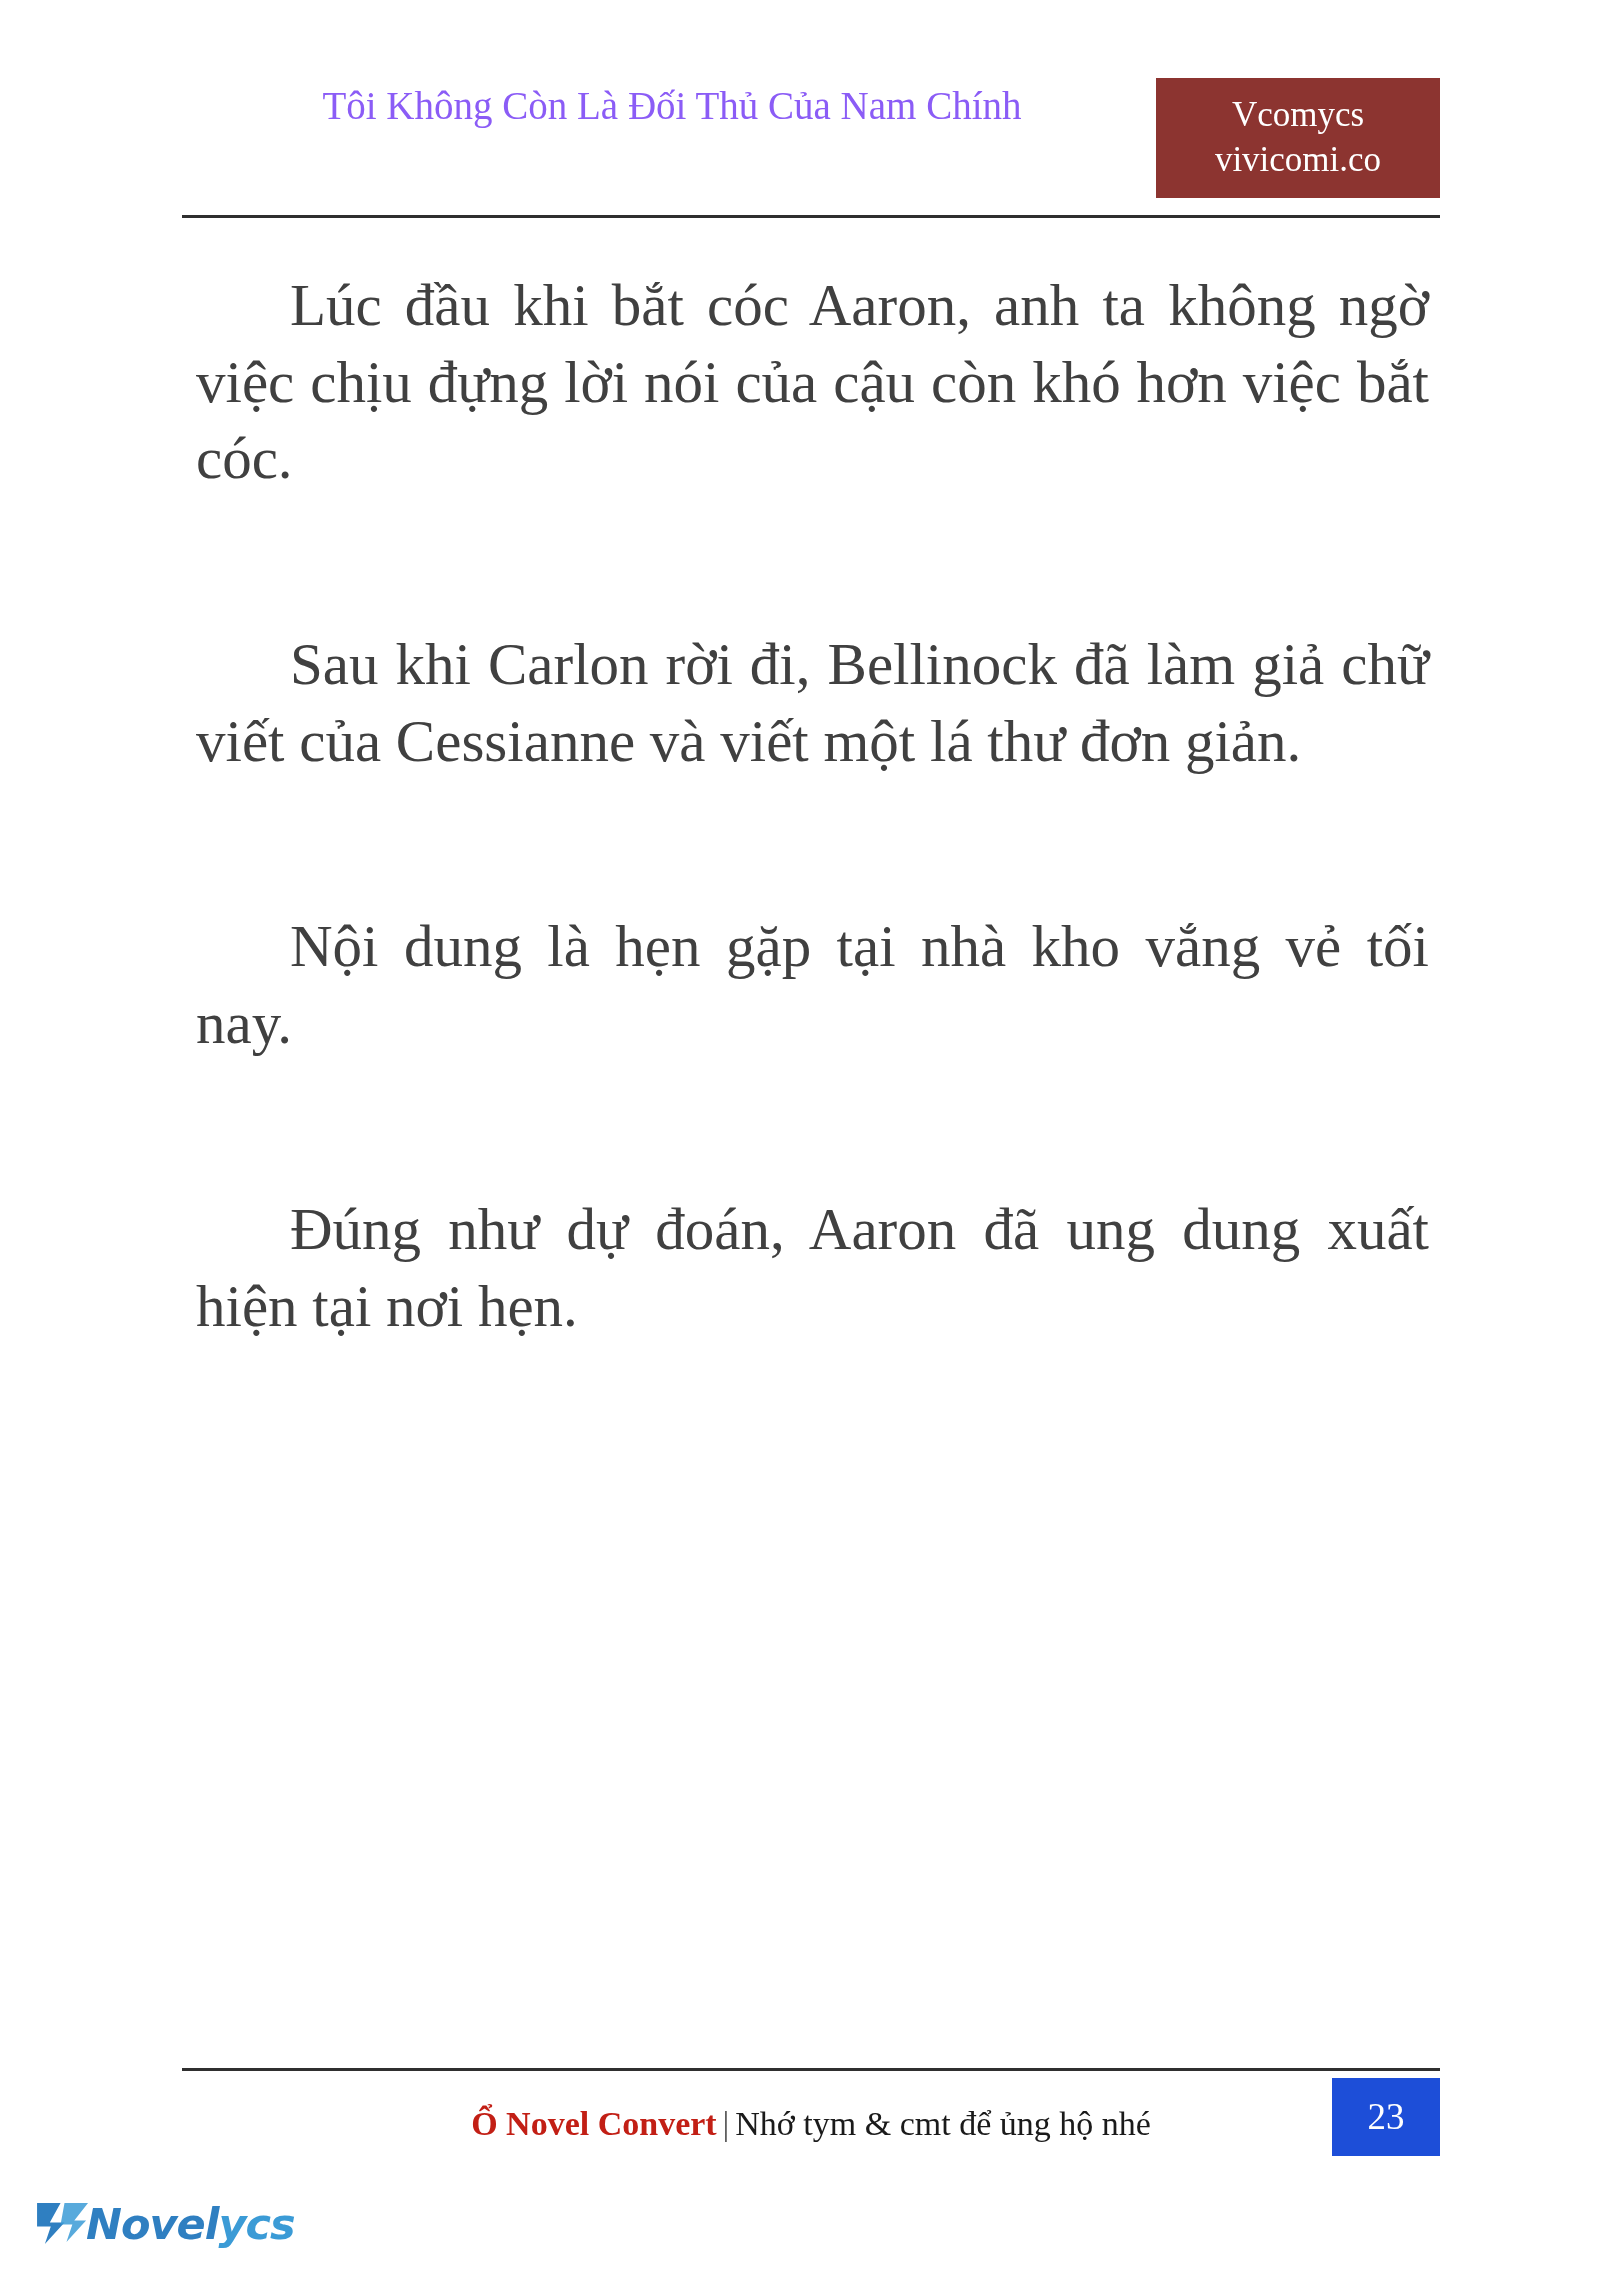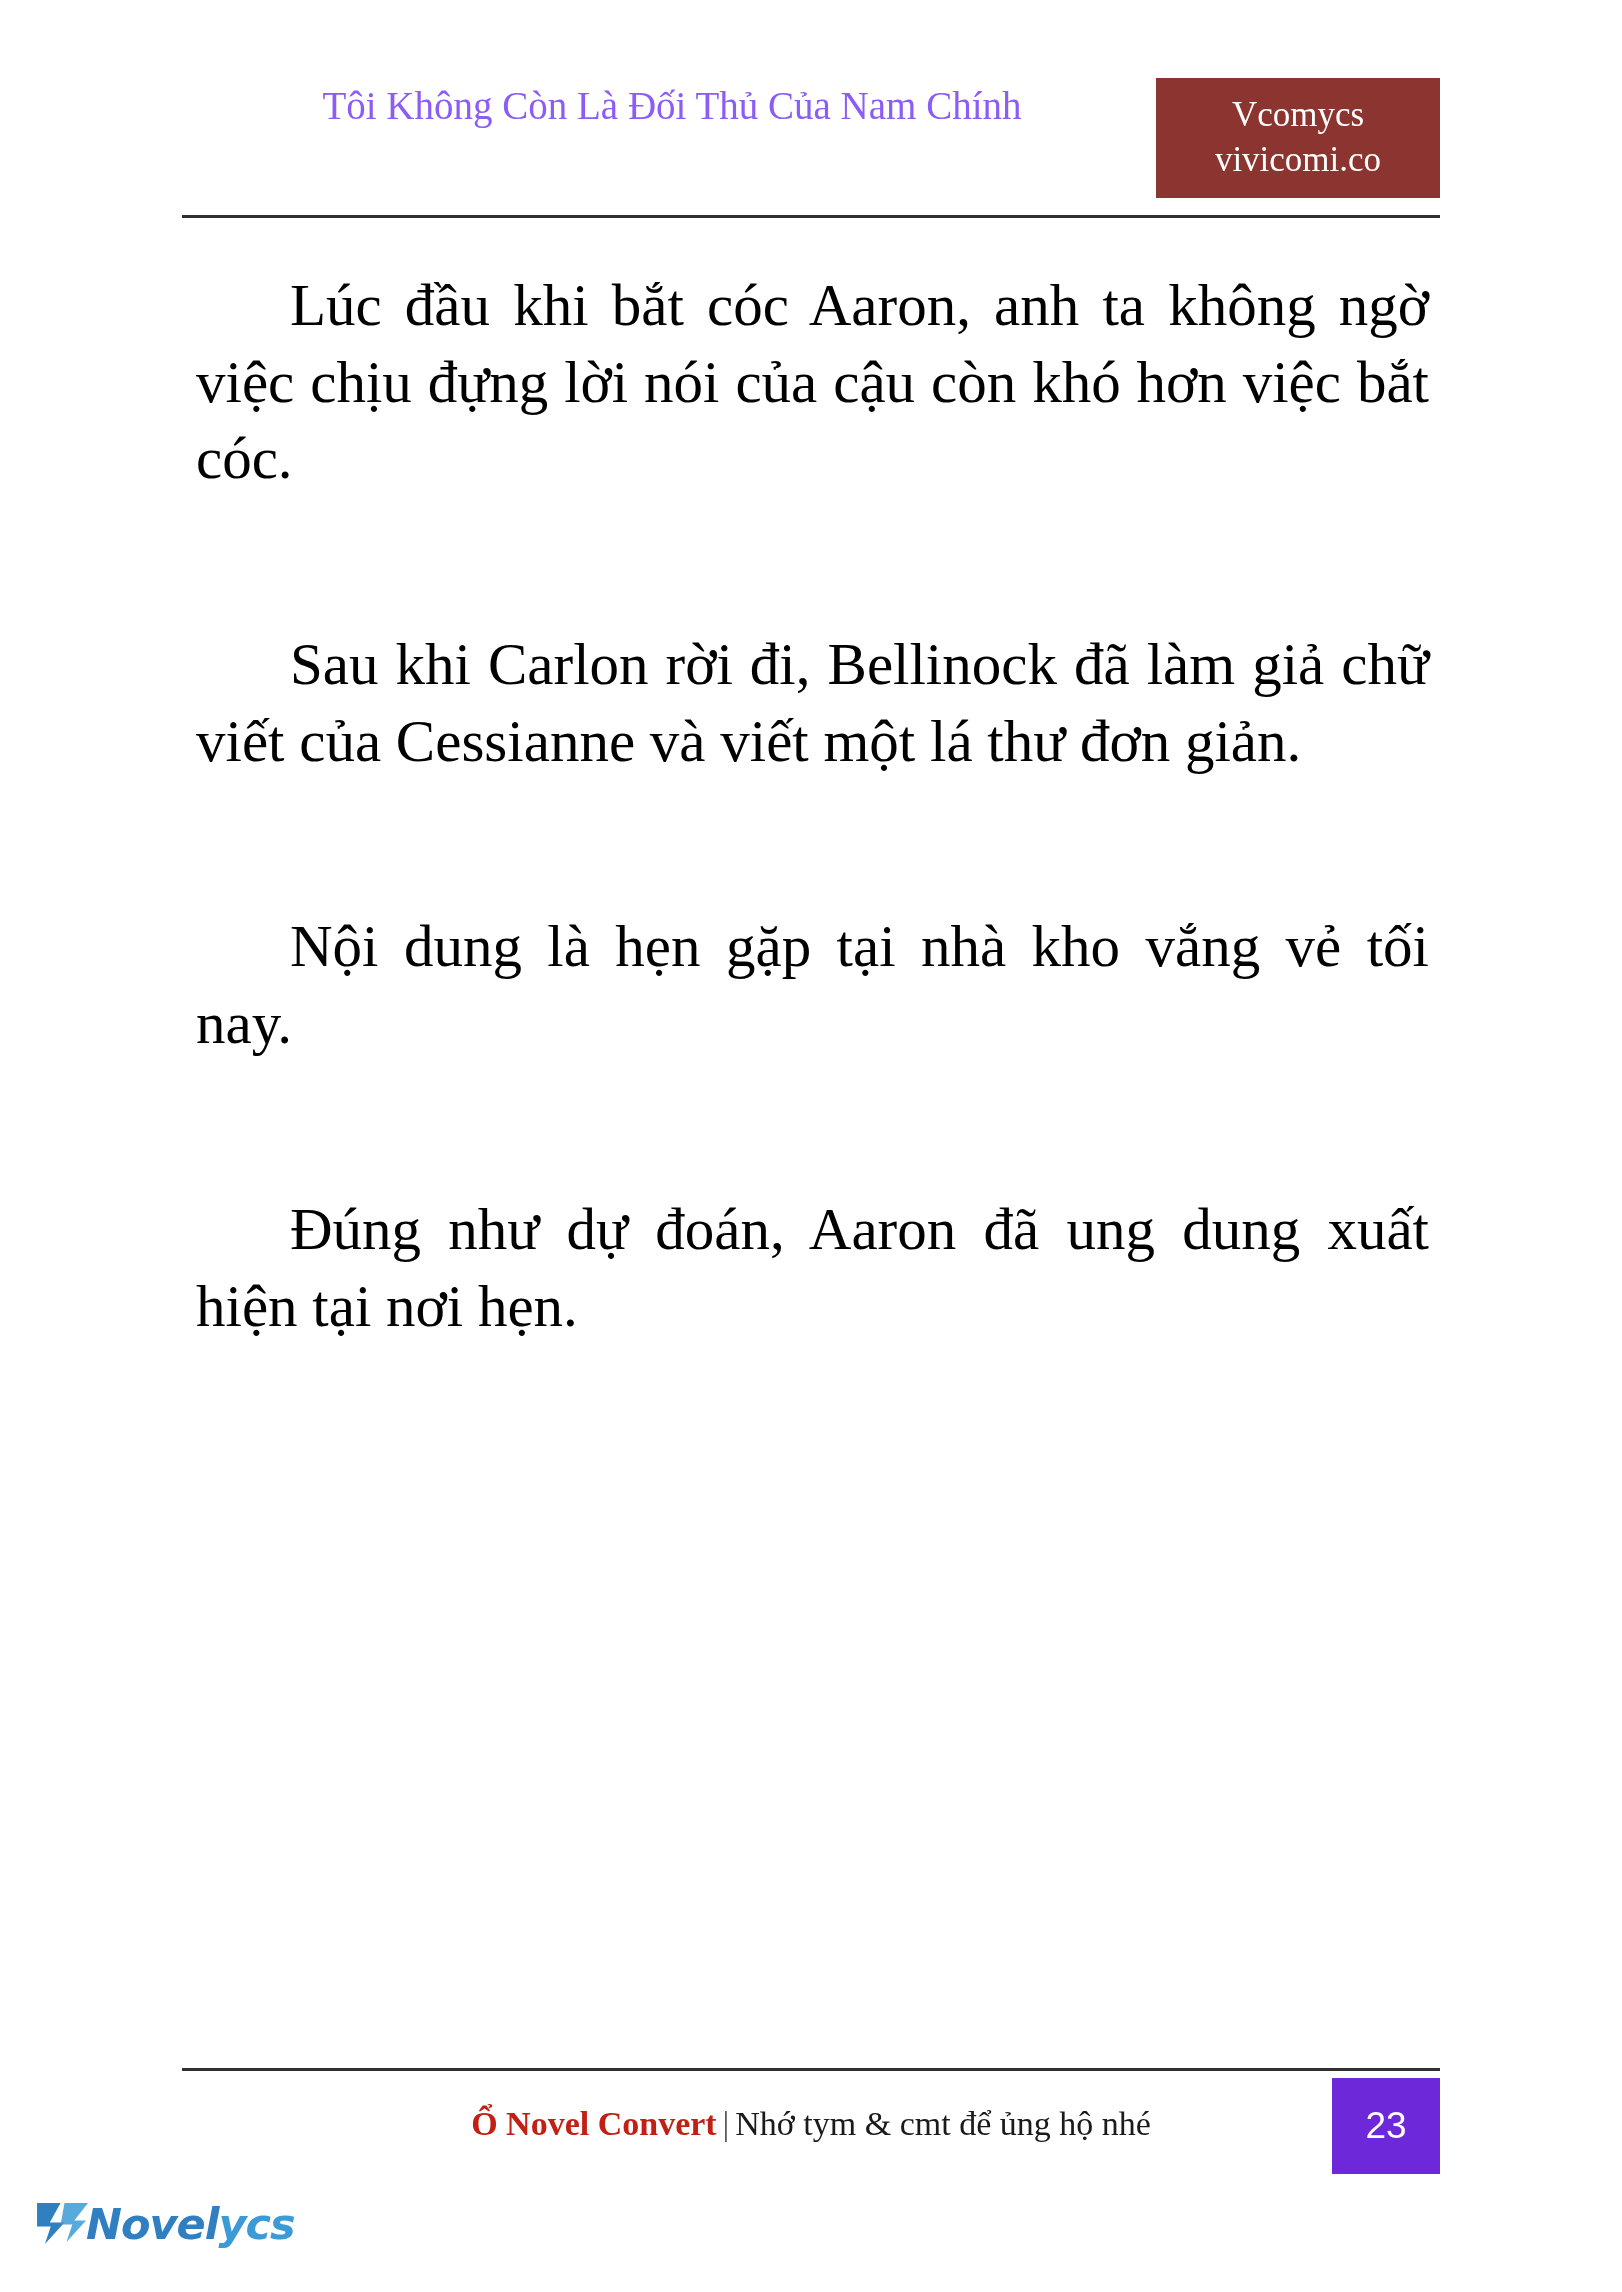--- a/index.html
+++ b/index.html
@@ -75,21 +75,21 @@
     top: 267px;
     left: 196px;
     width: 1233px;
   }
   .para {
     font-size: 59px;
     line-height: 1.30;
     text-align: justify;
     text-indent: 94px;
     margin: 0 0 96px 0;
-    color: #000000;
+    color: #404040;
     font-family: "Liberation Serif", serif;
   }
   .para:last-child { margin-bottom: 0; }
   .para.gap-lg { margin-bottom: 129px; }
 
   
   .footer {
     position: absolute;
     left: 182px;
     top: 2068px;
@@ -127,28 +127,28 @@
   }
   .footer-sep {
     color: #555;
     margin: 0 5.9px;
   }
   .page-num-box {
     position: absolute;
     right: 0;
     top: 9.8px;
     width: 108px;
-    height: 96px;
-    background: #6d28d9;
+    height: 78px;
+    background: #1d4ed8;
     color: #ffffff;
     font-size: 37px;
     display: flex;
     align-items: center;
     justify-content: center;
-    font-family: Liberation Sans, sans-serif;
+    font-family: Liberation Serif, serif;
   }
 
   
   .watermark {
     position: absolute;
     left: 35px;
     bottom: 25.5px;
     width: 225px;
     height: 84px;
   }

